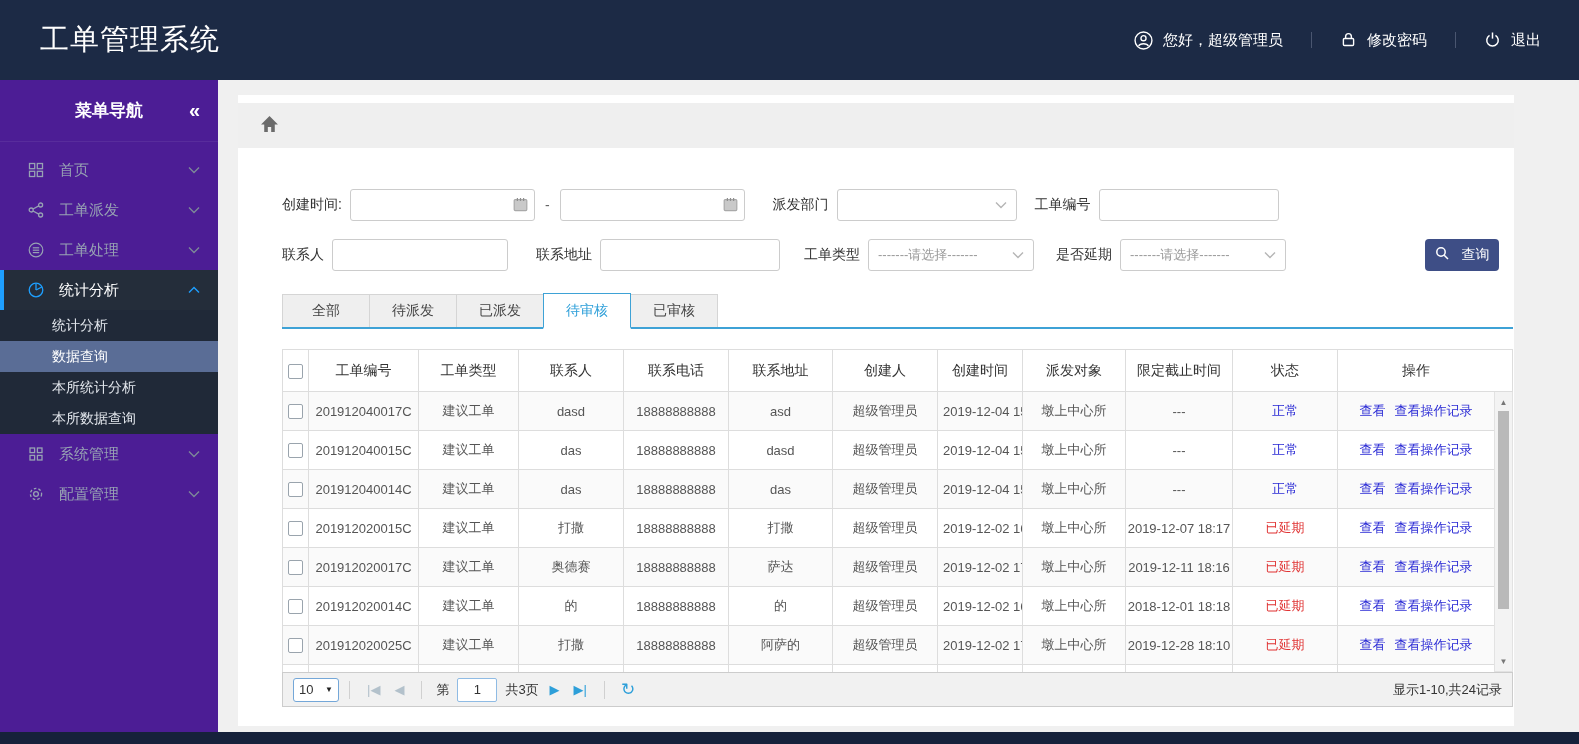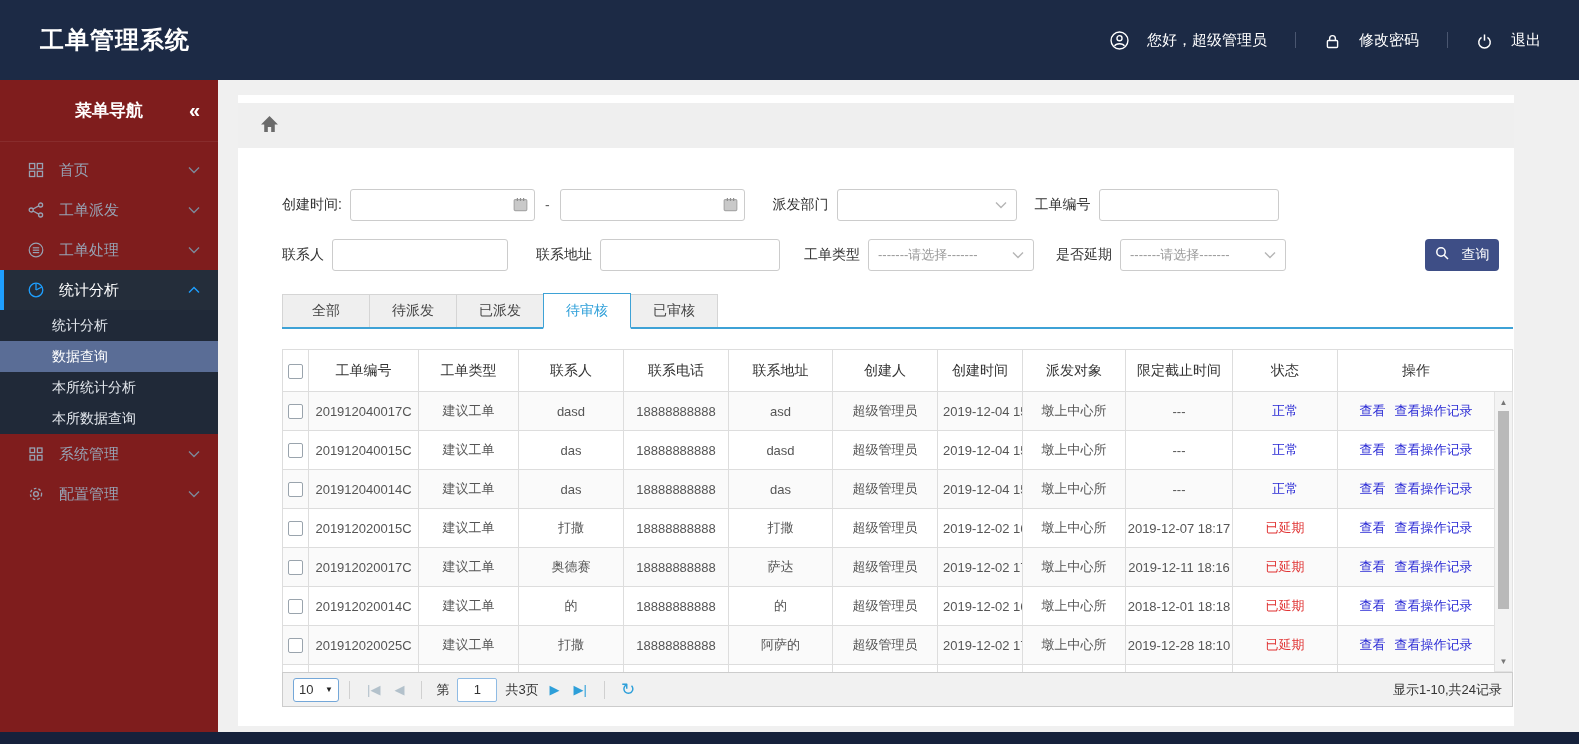--- a/index.html
+++ b/index.html
@@ -2,31 +2,31 @@
 <html><head>
 <meta charset="utf-8">
 <style>
   * { margin:0; padding:0; box-sizing:border-box; }
   html,body { width:1579px; height:744px; }
   body { font-family:"Liberation Sans","DejaVu Sans",sans-serif; background:#fff; overflow:hidden; }
   .page { width:1579px; height:744px; display:flex; flex-direction:column; }
 
   
   .topbar { height:80px; background:#1c2a45; display:flex; align-items:center; justify-content:space-between; padding:0 38px 0 40px; flex:0 0 auto; }
-  .app-title { color:#fff; font-size:24px; font-weight:bold; letter-spacing:1px; }
+  .app-title { color:#fff; font-size:29px; font-weight:normal; letter-spacing:1px; }
   .top-right { display:flex; align-items:center; color:#fff; font-size:15px; gap:14px; }
-  .top-item { display:flex; align-items:flex-end; gap:18px; cursor:pointer; }
+  .top-item { display:flex; align-items:flex-start; gap:10px; cursor:pointer; }
   .top-divider { width:1px; height:16px; background:#4a5670; margin:0 14px; }
   .top-right svg { display:block; }
 
   
   .body { flex:1 1 auto; display:flex; min-height:0; }
 
   
-  .sidebar { width:218px; background:#7f1d1d; flex:0 0 auto; color:#97a2b3; }
+  .sidebar { width:218px; background:#4c1d95; flex:0 0 auto; color:#97a2b3; }
   .side-header { height:62px; display:flex; align-items:center; justify-content:center; position:relative; color:#fff; font-size:17px; font-weight:bold; border-bottom:1px solid rgba(255,255,255,0.07); }
   .collapse { position:absolute; right:20px; top:50%; transform:translateY(-52%); font-size:20px; font-weight:bold; color:#fff; cursor:pointer; letter-spacing:-2px; }
   .nav { padding-top:8px; }
   .nav-item { height:40px; display:flex; align-items:center; padding:0 18px 0 22px; font-size:15px; cursor:pointer; border-left:4px solid transparent; }
   .nav-item .nv-icon { width:20px; display:flex; justify-content:center; }
   .nav-item .nv-label { margin-left:13px; flex:1; }
   .nav-item .nv-chev { color:#7d8899; display:flex; }
   .nav-item.active { border-left:4px solid #1e9fff; color:#fff; background:#242d3a; }
   .nav-item.active .nv-icon { color:#1e9fff; }
   .nav-item.active .nv-chev { color:#1e9fff; }

